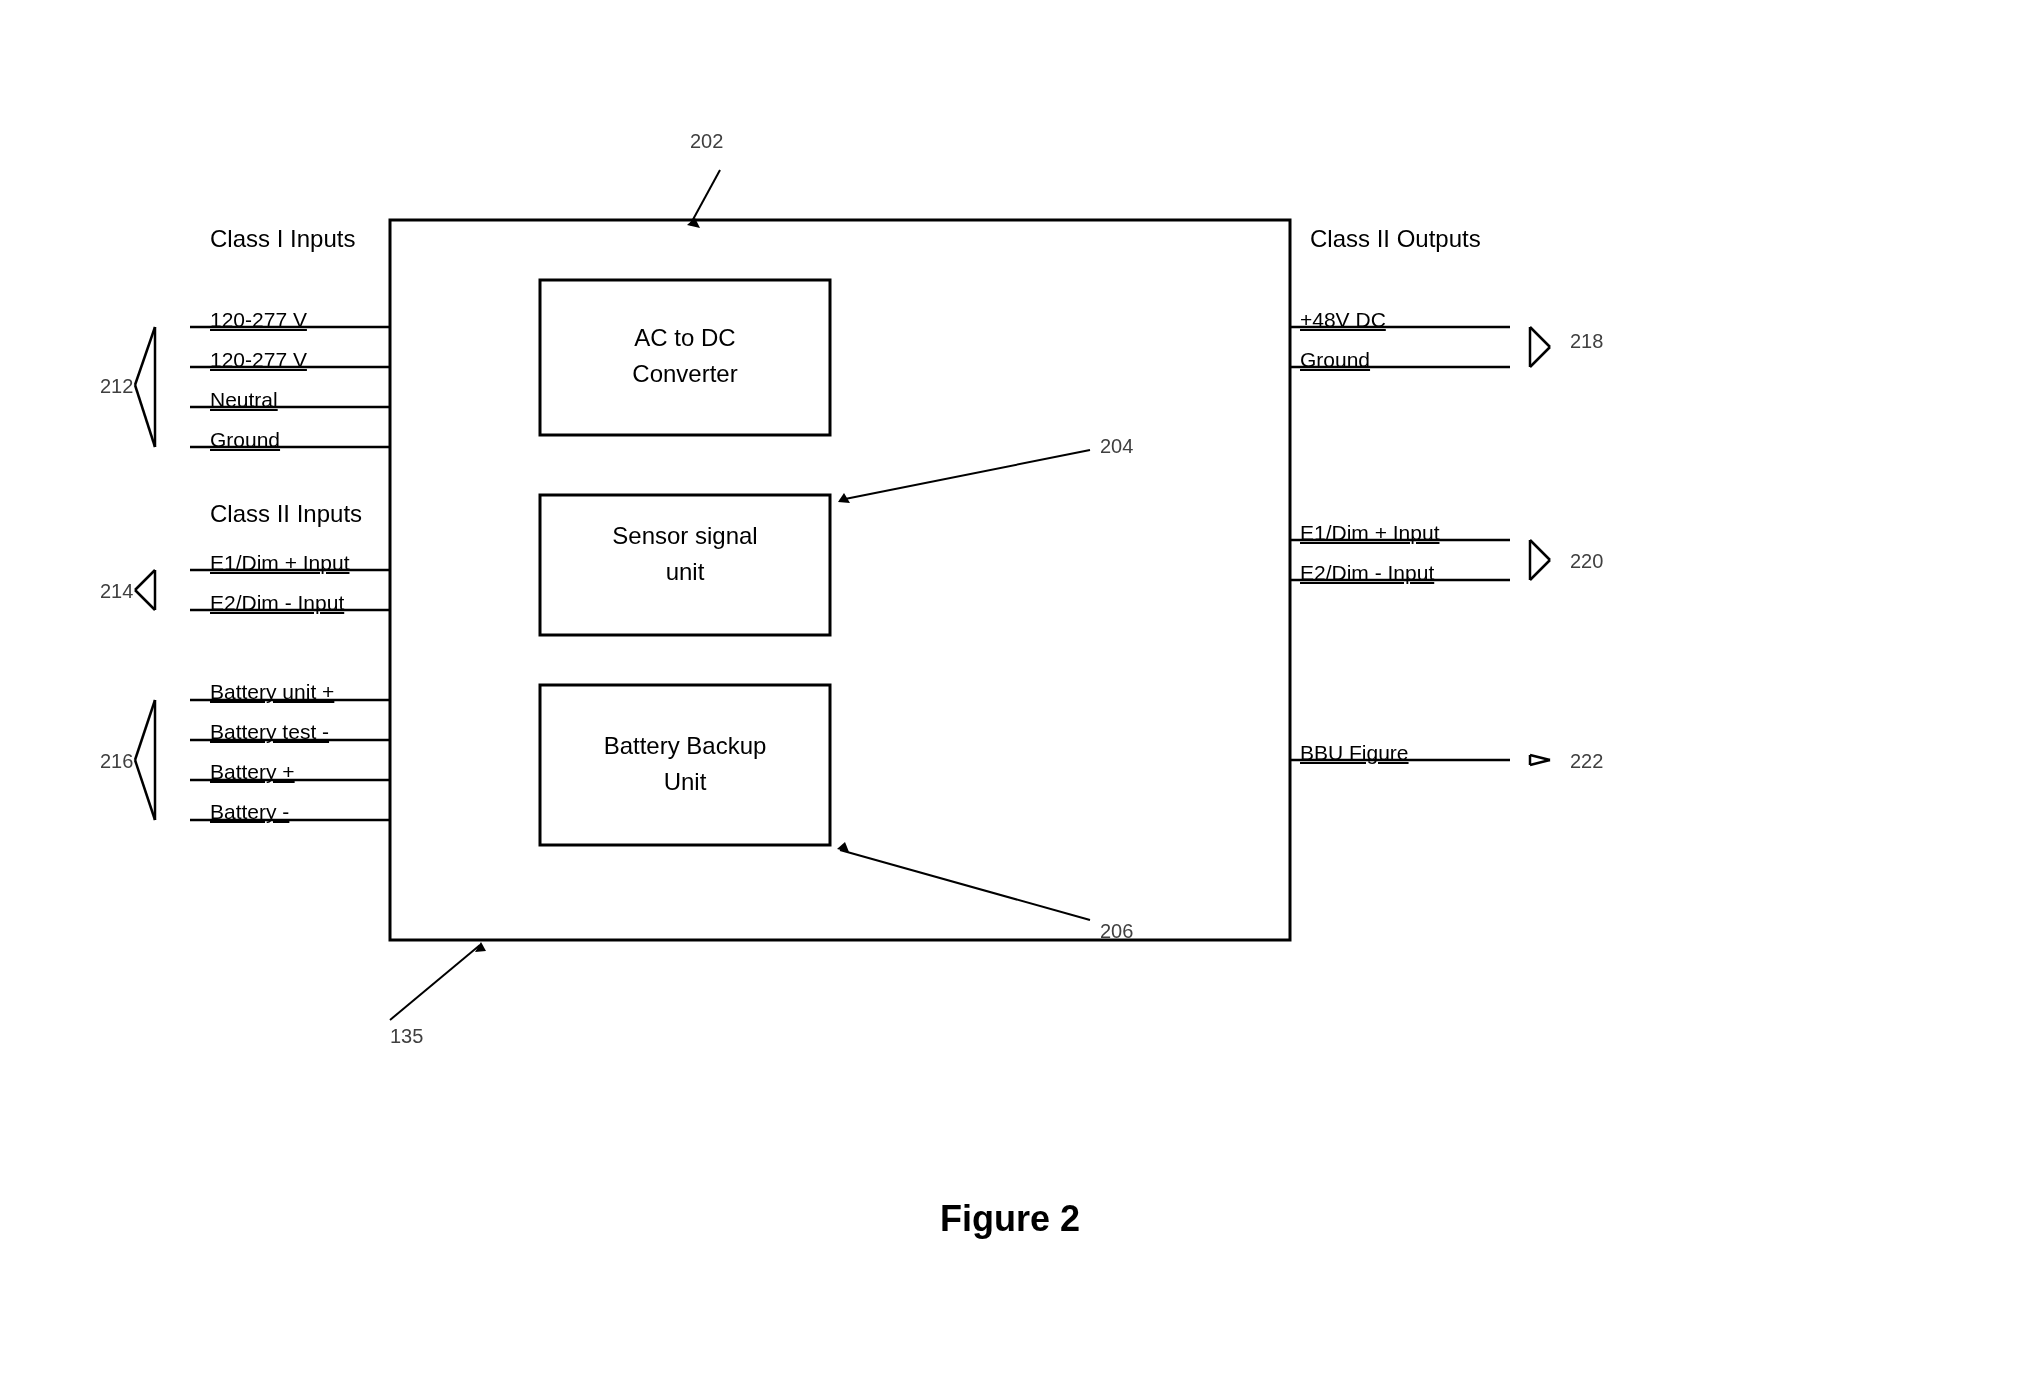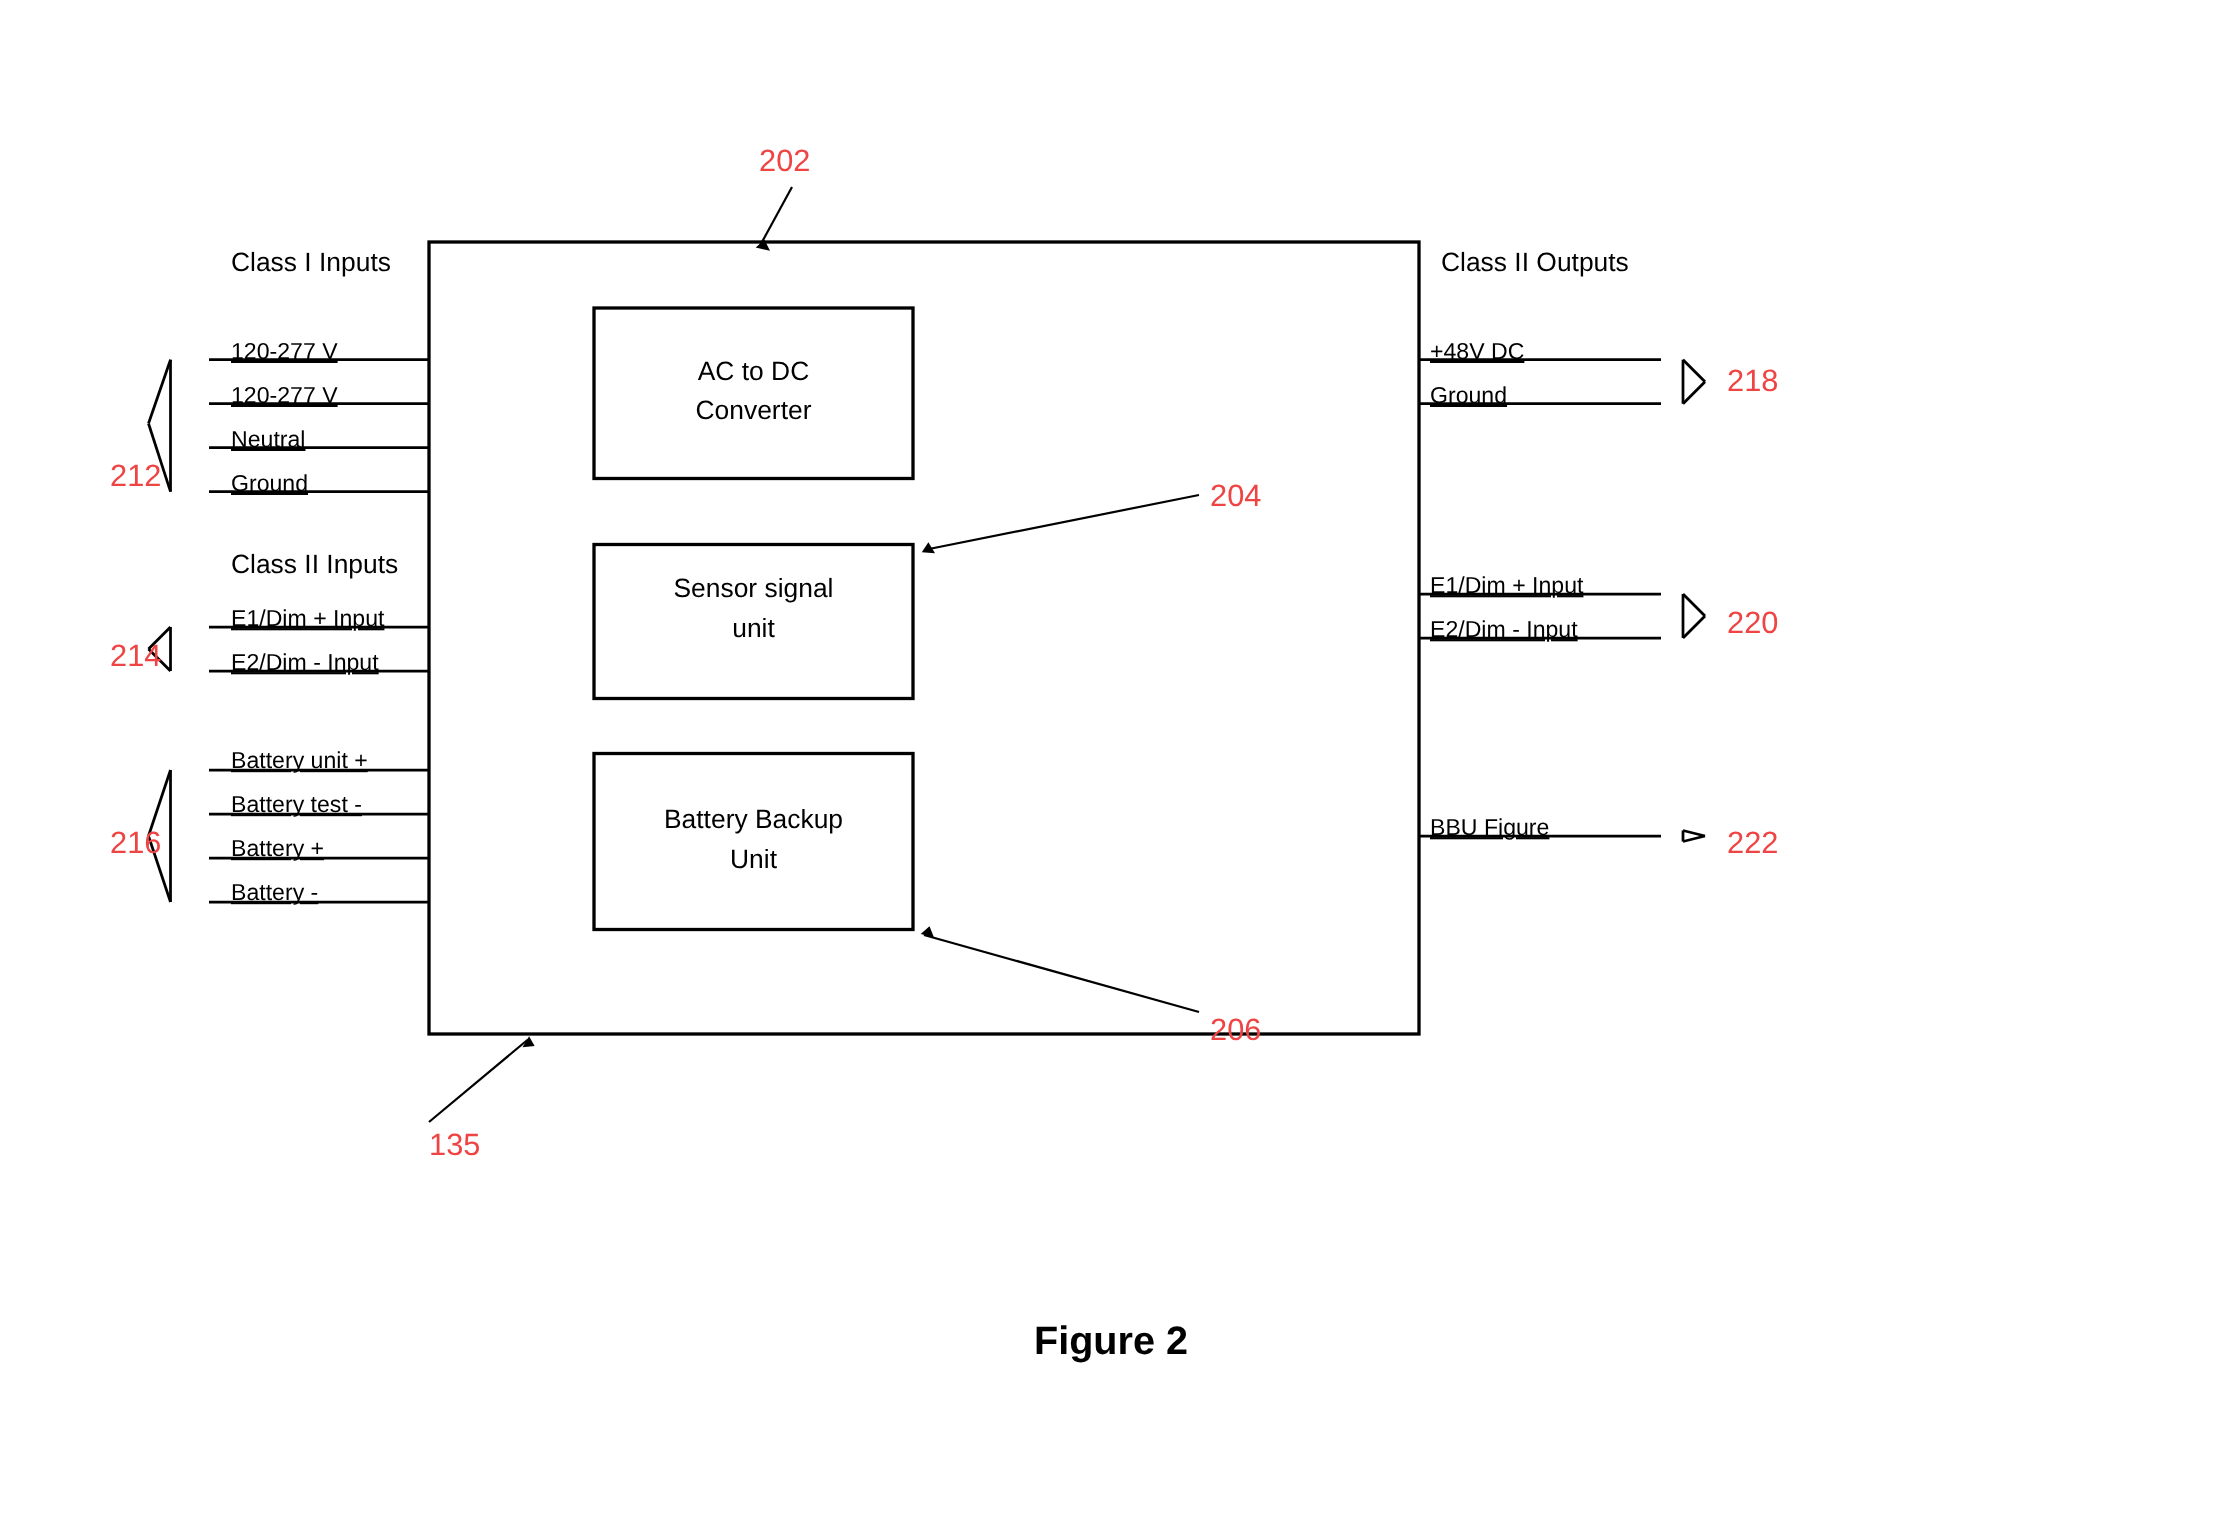--- a/index.html
+++ b/index.html
@@ -28,22 +28,22 @@
       transform: translateX(-50%);
       font-size: 36px;
       font-weight: bold;
       color: #000;
       text-align: center;
     }
 
     
     .ref-num {
       position: absolute;
-      font-size: 28px;
-      color: #ef4444;
+      font-size: 20px;
+      color: #404040;
     }
 
     
     .section-label {
       position: absolute;
       font-size: 24px;
       color: #000;
     }
 
     
@@ -145,21 +145,21 @@
 
   <div class="ref-num" style="top: 70px; left: 610px;">202</div>
 
   <div class="section-label" style="top: 165px; left: 130px;">Class I Inputs</div>
 
   <div class="wire-label" style="top: 248px; left: 130px;">120-277 V</div>
   <div class="wire-label" style="top: 288px; left: 130px;">120-277 V</div>
   <div class="wire-label" style="top: 328px; left: 130px;">Neutral</div>
   <div class="wire-label" style="top: 368px; left: 130px;">Ground</div>
 
-  <div class="ref-num" style="top: 315px; left: 20px; margin-top: 42px;">212</div>
+  <div class="ref-num" style="top: 315px; left: 20px;">212</div>
 
   <div class="section-label" style="top: 440px; left: 130px;">Class II Inputs</div>
 
   <div class="wire-label" style="top: 491px; left: 130px;">E1/Dim + Input</div>
   <div class="wire-label" style="top: 531px; left: 130px;">E2/Dim - Input</div>
 
   <div class="ref-num" style="top: 520px; left: 20px;">214</div>
 
   <div class="wire-label" style="top: 620px; left: 130px;">Battery unit +</div>
   <div class="wire-label" style="top: 660px; left: 130px;">Battery test -</div>

